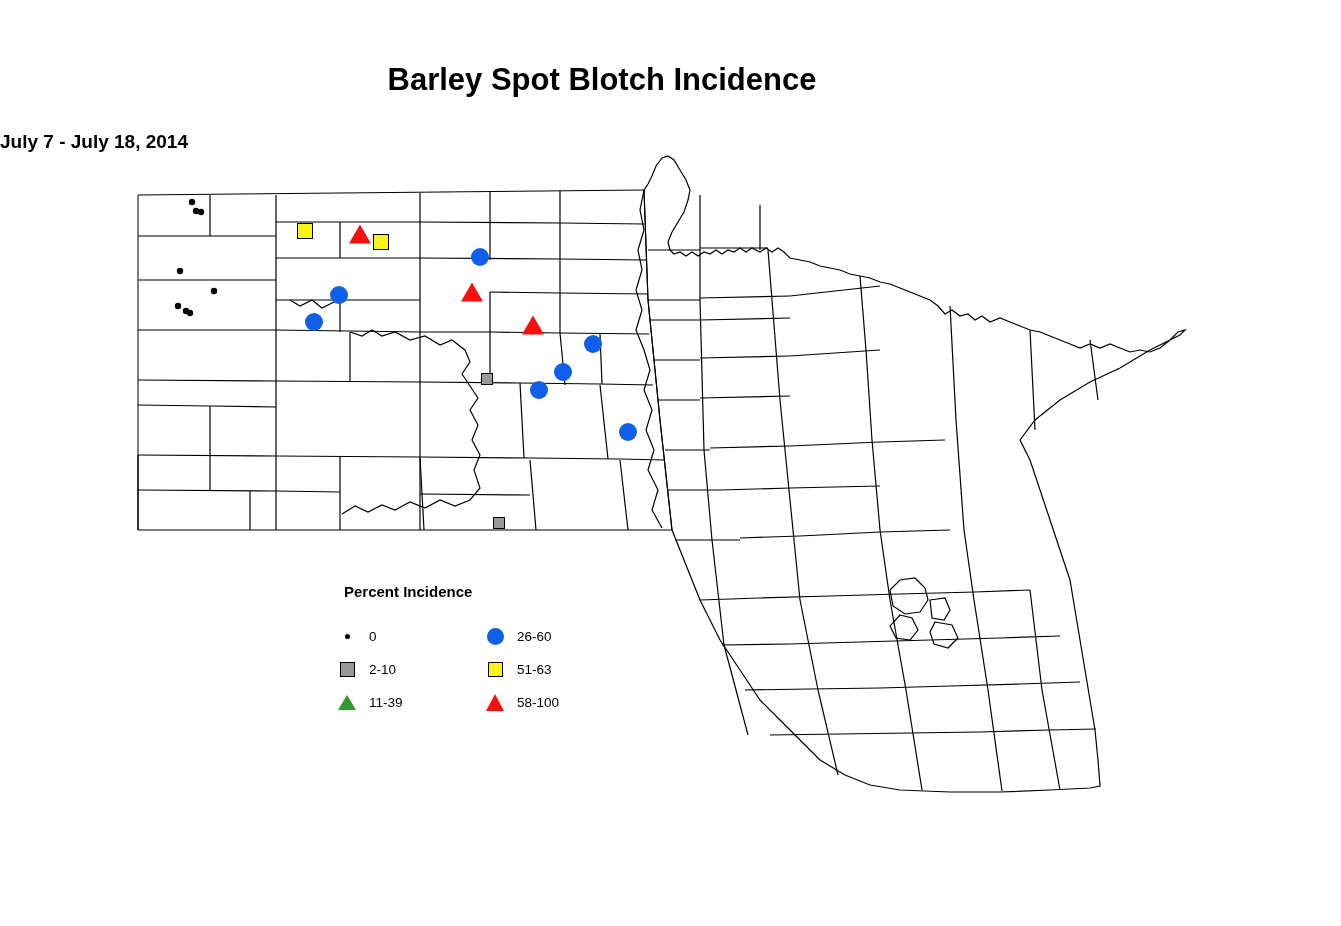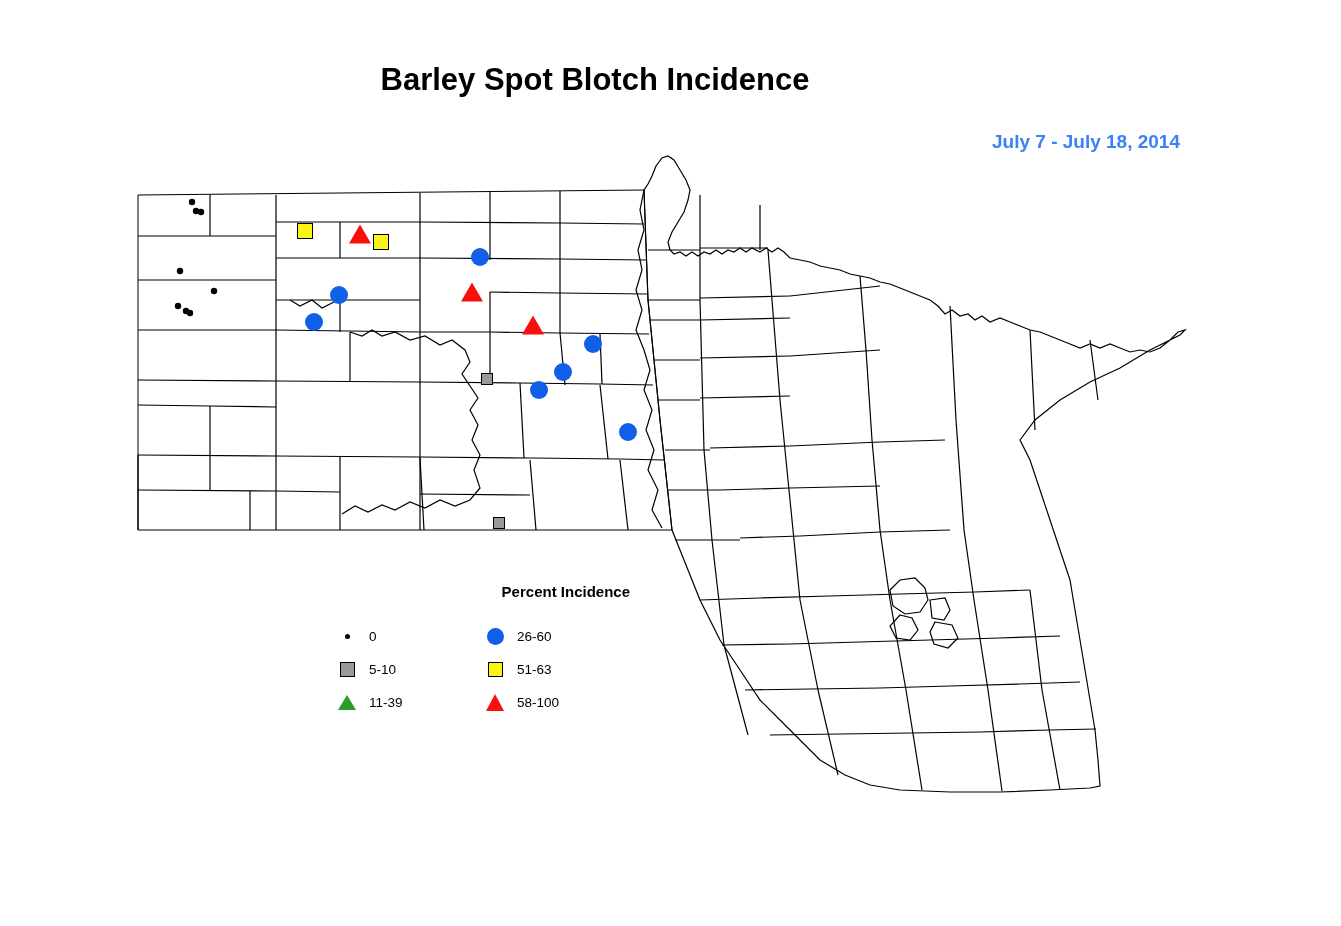--- a/index.html
+++ b/index.html
@@ -16,38 +16,38 @@
     position: relative;
   }
   #page {
     position: relative;
     width: 1341px;
     height: 926px;
     background: #ffffff;
   }
   .title {
     position: absolute;
-    left: 0;
+    left: 7px;
     top: 62px;
     width: 1190px;
     text-align: center;
     font-size: 31px;
     font-weight: bold;
     letter-spacing: 0px;
     color: #000000;
   }
   .subtitle {
     position: absolute;
     left: 0;
     top: 131px;
     width: 1180px;
-    text-align: right;
+    text-align: left;
     font-size: 19px;
     font-weight: bold;
-    color: #3b82f6;
+    color: #000000;
   }
   #map-area {
     position: absolute;
     left: 0;
     top: 0;
     width: 1341px;
     height: 926px;
   }
   svg {
     display: block;
@@ -62,21 +62,20 @@
     fill: none;
     stroke: #000000;
     stroke-width: 1.2;
     vector-effect: non-scaling-stroke;
   }
   .legend {
     position: absolute;
     left: 330px;
     top: 583px;
     width: 300px;
-    text-align: right;
   }
   .legend-title {
     font-size: 15px;
     font-weight: bold;
     margin: 0 0 20px 14px;
     color: #000000;
   }
   .legend-cols {
     display: flex;
     flex-direction: row;
@@ -323,21 +322,21 @@
         <div class="legend-row">
           <span class="legend-sym">
               <span class="sym-dot"></span>
             </span>
           <span class="legend-label">0</span>
         </div>
         <div class="legend-row">
           <span class="legend-sym">
               <span class="sym-square" style="background:#999999"></span>
             </span>
-          <span class="legend-label">5-10</span>
+          <span class="legend-label">2-10</span>
         </div>
         <div class="legend-row">
           <span class="legend-sym">
               <span class="sym-tri" style="border-bottom:15px solid #2E9B2E"></span>
             </span>
           <span class="legend-label">11-39</span>
         </div>
       </div>
       <div class="legend-col right">
         <div class="legend-row">

